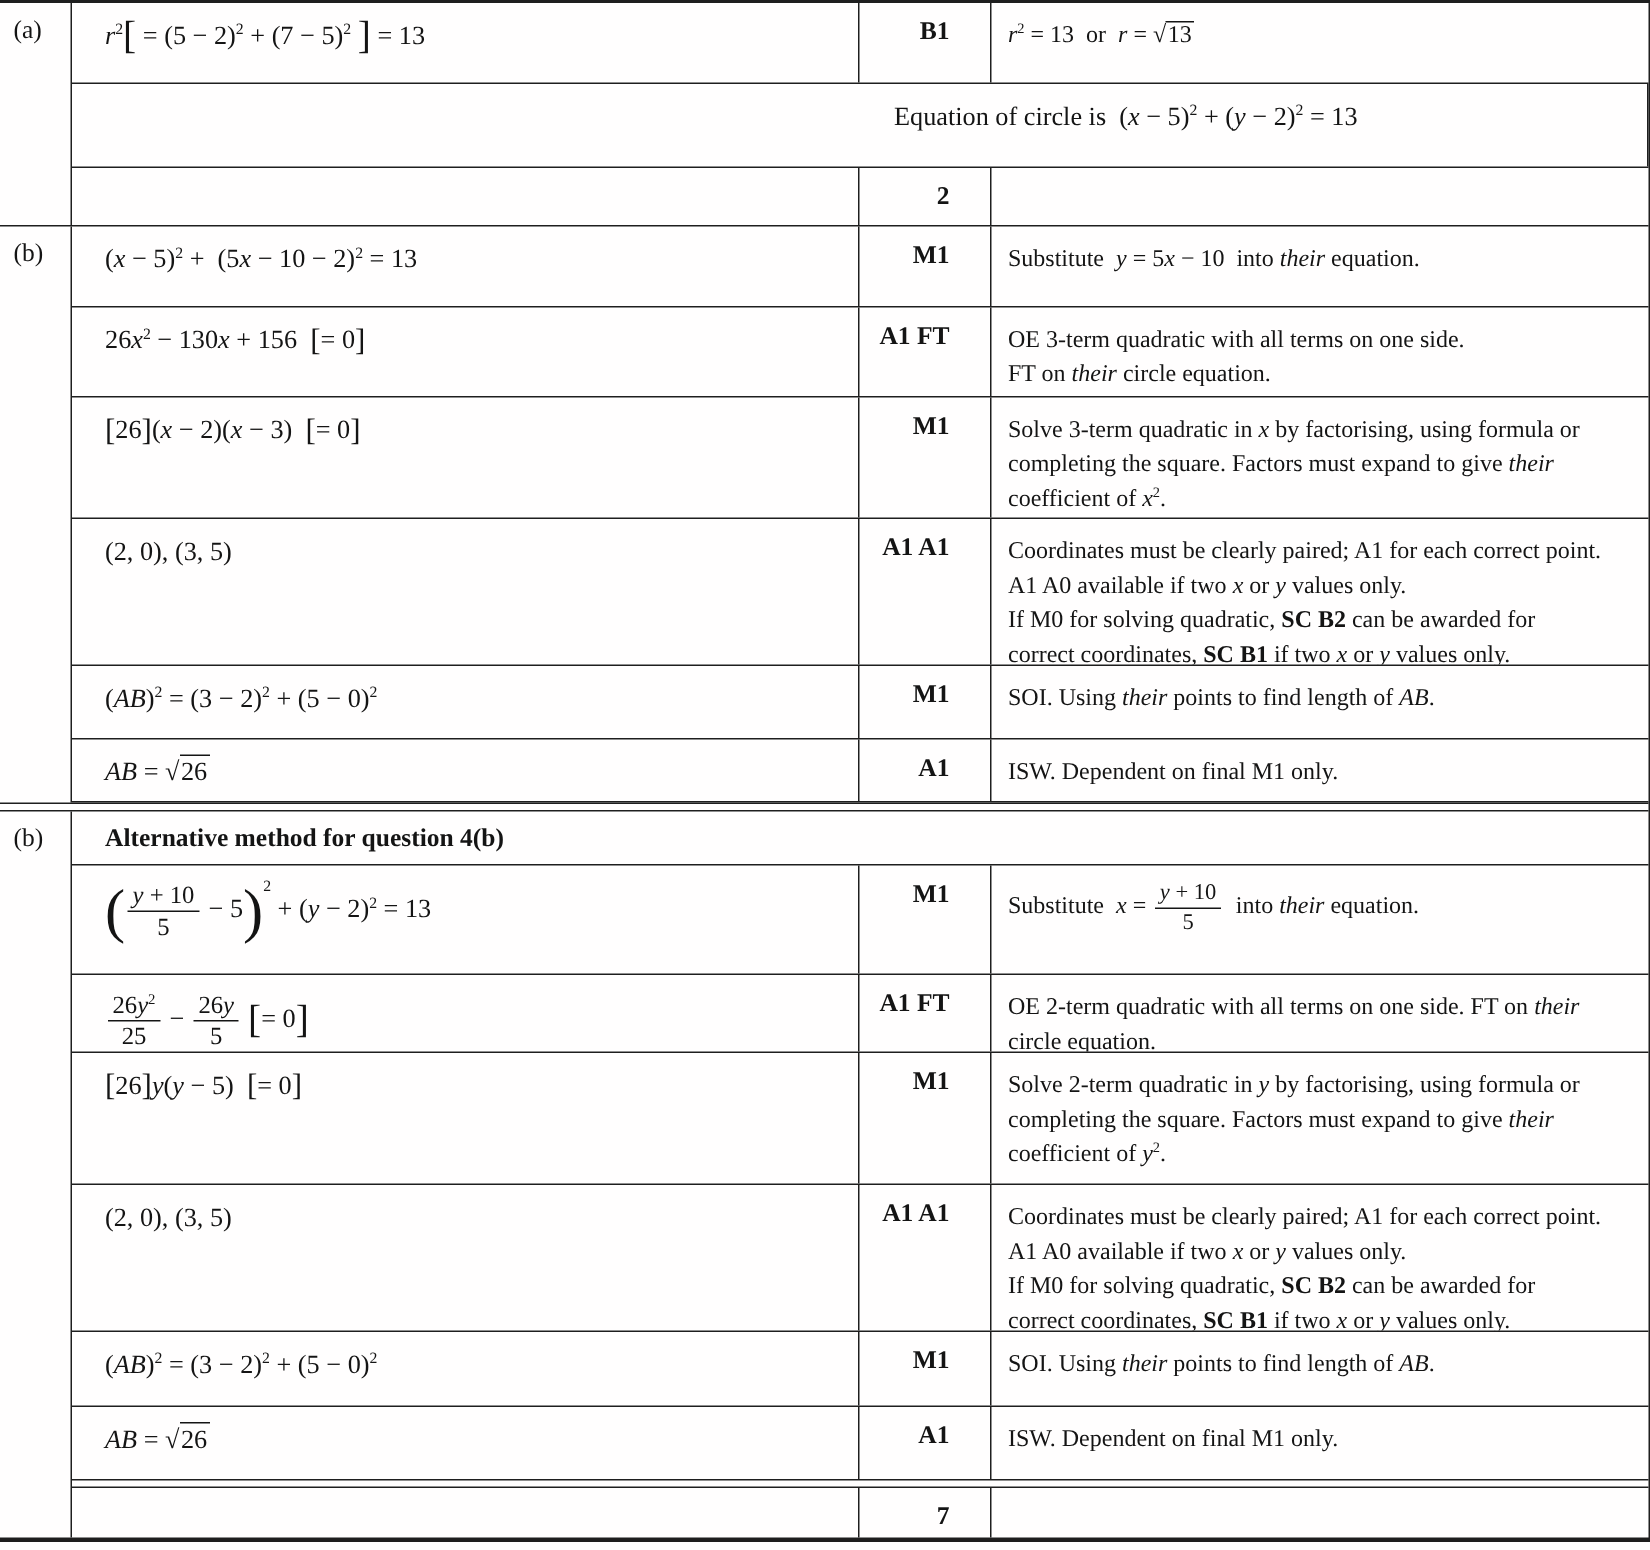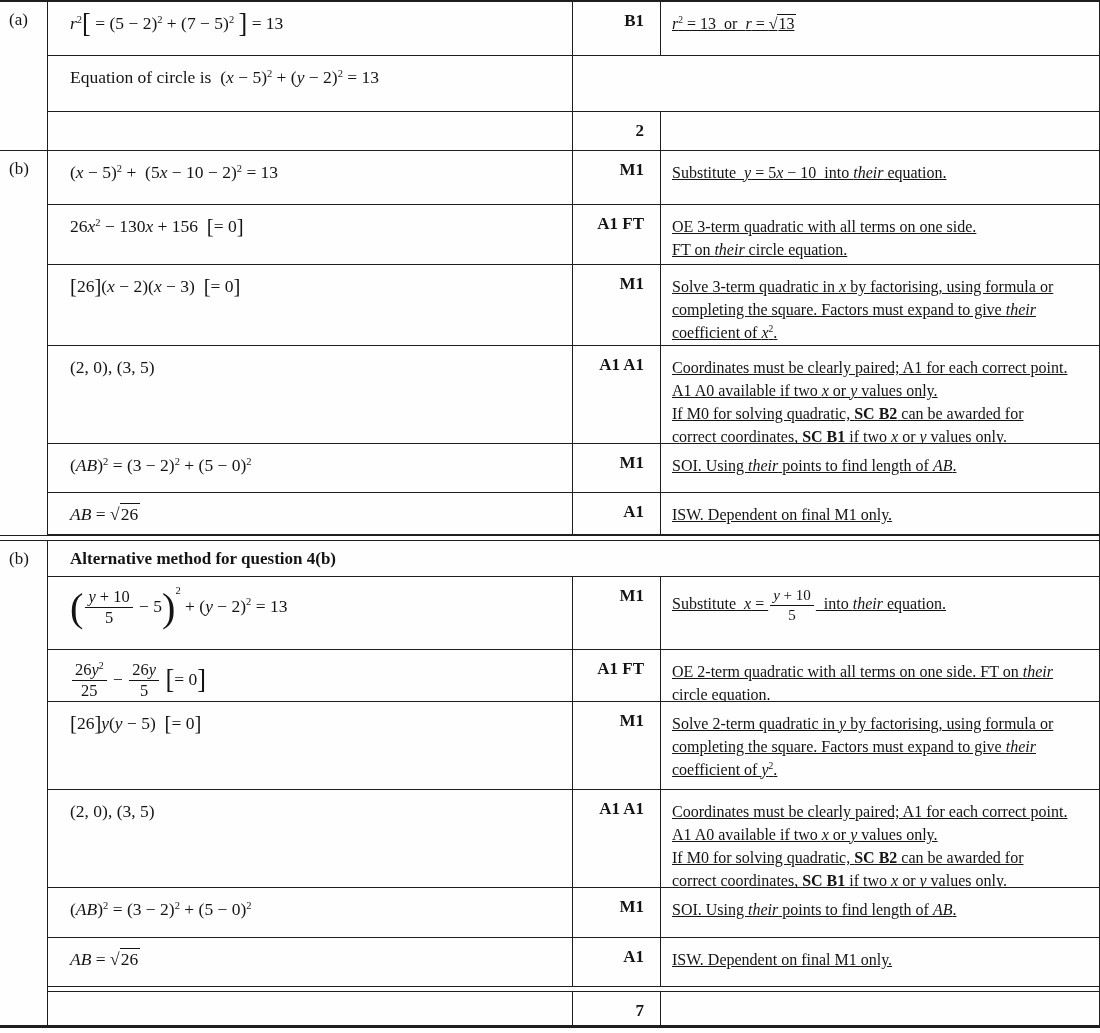--- a/index.html
+++ b/index.html
@@ -19,43 +19,42 @@
   .section { display: flex; }
   .section.sec-a { border-bottom: 1.6px solid #1e1e1e; }
   .part-col {
     flex: 0 0 48px;
     width: 48px;
     border-right: 1.4px solid #1e1e1e;
     padding: 8px 0 0 9px;
     font-size: 17px;
   }
   .rows { flex: 1; display: flex; flex-direction: column; }
-  .row { display: flex; border-bottom: 1.4px solid #1e1e1e; }
+  .row { display: flex; border-bottom: 1.4px solid #1e1e1e; justify-content: flex-end; }
   .row.nb { border-bottom: none; }
   .cell { overflow: hidden; }
   .work {
     flex: 0 0 525px; width: 525px;
     border-right: 1.4px solid #1e1e1e;
     padding: 11px 10px 0 22px;
     font-size: 17.5px;
   }
   .mark {
     flex: 0 0 88px; width: 88px;
     border-right: 1.4px solid #1e1e1e;
-    padding: 9px 16px 0 0;
+    padding: 9px 27px 0 0;
     text-align: right;
     font-weight: bold;
     font-size: 17px;
   }
   .comm {
     flex: 1;
     padding: 10px 29px 0 11px;
     font-size: 16px;
     line-height: 1.44;
-    text-decoration: underline;
   }
   .alt-header {
     flex: 1;
     padding: 8px 10px 0 22px;
     font-weight: bold;
     font-size: 17px;
   }
   .rule2 {
     height: 6px;
     border-top: 1.5px solid #1e1e1e;

